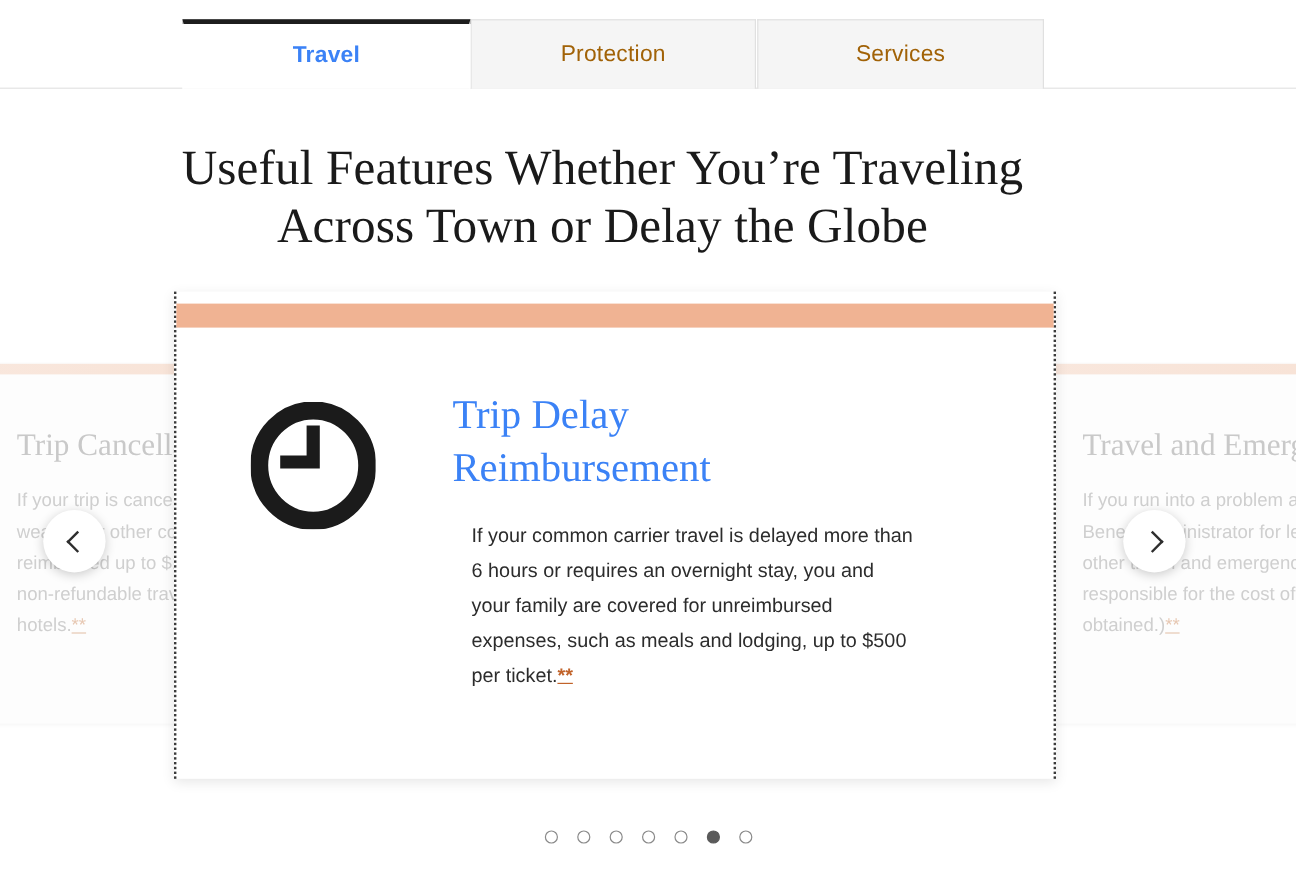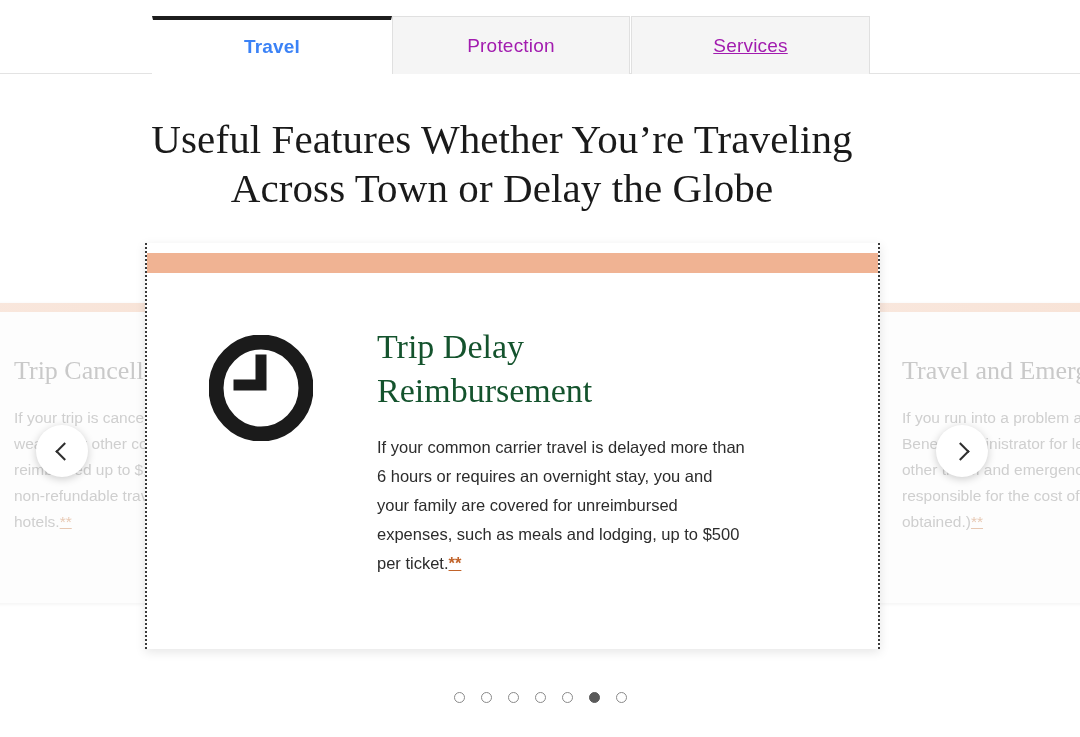--- a/index.html
+++ b/index.html
@@ -33,34 +33,34 @@
     height: 58px;
     display: flex;
     align-items: center;
     justify-content: center;
     font-size: 19px;
     letter-spacing: 0.2px;
     cursor: pointer;
     background: #f5f5f5;
     border: 1px solid #e0e0e0;
     border-bottom: none;
-    color: #a21caf;
+    color: #a16207;
   }
   .tab.active {
     background: #ffffff;
     border: 1px solid #ffffff;
     border-top: 4px solid #1d1d1d;
     border-bottom: none;
     font-weight: bold;
     color: #3b82f6;
     z-index: 3;
   }
   .tab.t0 { left: 152px; width: 240px; }
   .tab.t1 { left: 392px; width: 238px; }
-  .tab.t2 { left: 631px; width: 239px; text-decoration: underline; }
+  .tab.t2 { left: 631px; width: 239px; }
 
   
   .heading {
     position: absolute;
     left: 0; top: 115px;
     width: 1004px;
     text-align: center;
     font-family: "Liberation Serif", serif;
     font-size: 41px;
     line-height: 49px;
@@ -144,25 +144,25 @@
     height: 106px;
     position: relative;
   }
   .text-col { flex: 1; padding-left: 8px; }
   .main-card h2 {
     margin: 0 0 20px 0;
     font-family: "Liberation Serif", serif;
     font-weight: normal;
     font-size: 34px;
     line-height: 44px;
-    color: #14532d;
+    color: #3b82f6;
     max-width: 330px;
   }
   .main-card p {
-    margin: 0;
+    margin: 16px;
     font-size: 16.5px;
     line-height: 29px;
     color: #2c2c2c;
     max-width: 370px;
   }
   .main-card .ast {
     color: #c1632a;
     text-decoration: underline;
     font-weight: bold;
     cursor: pointer;

